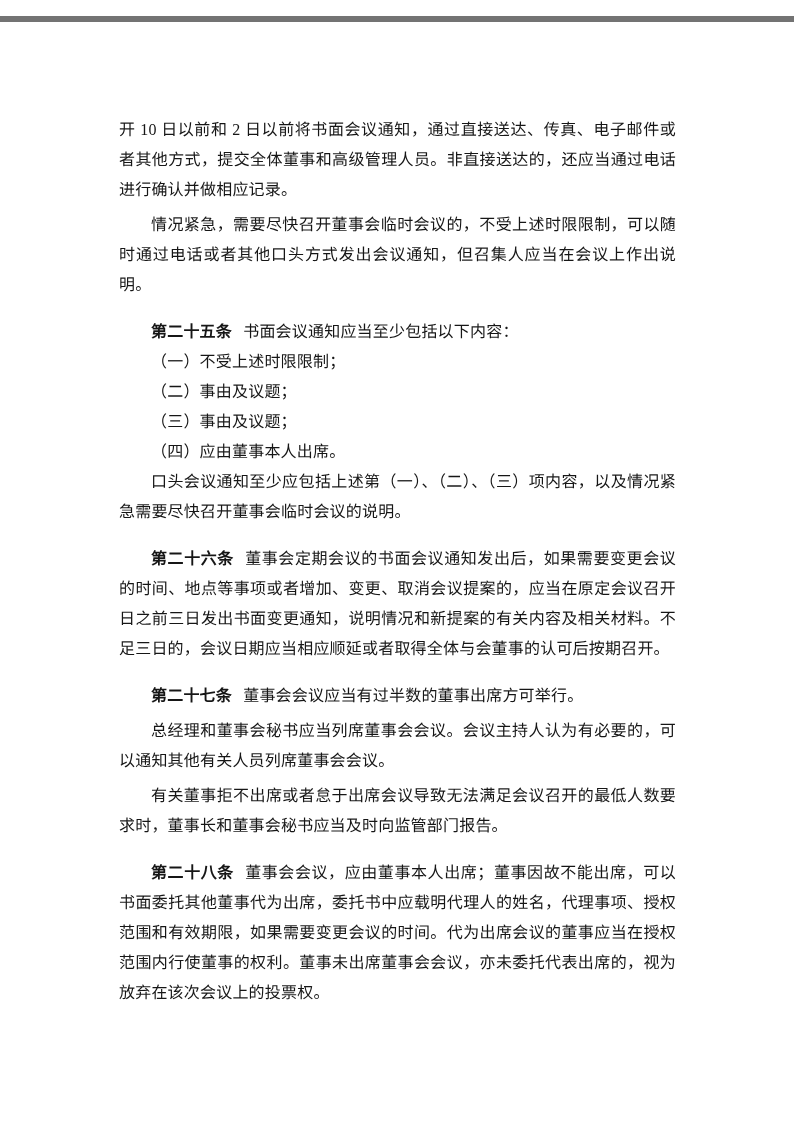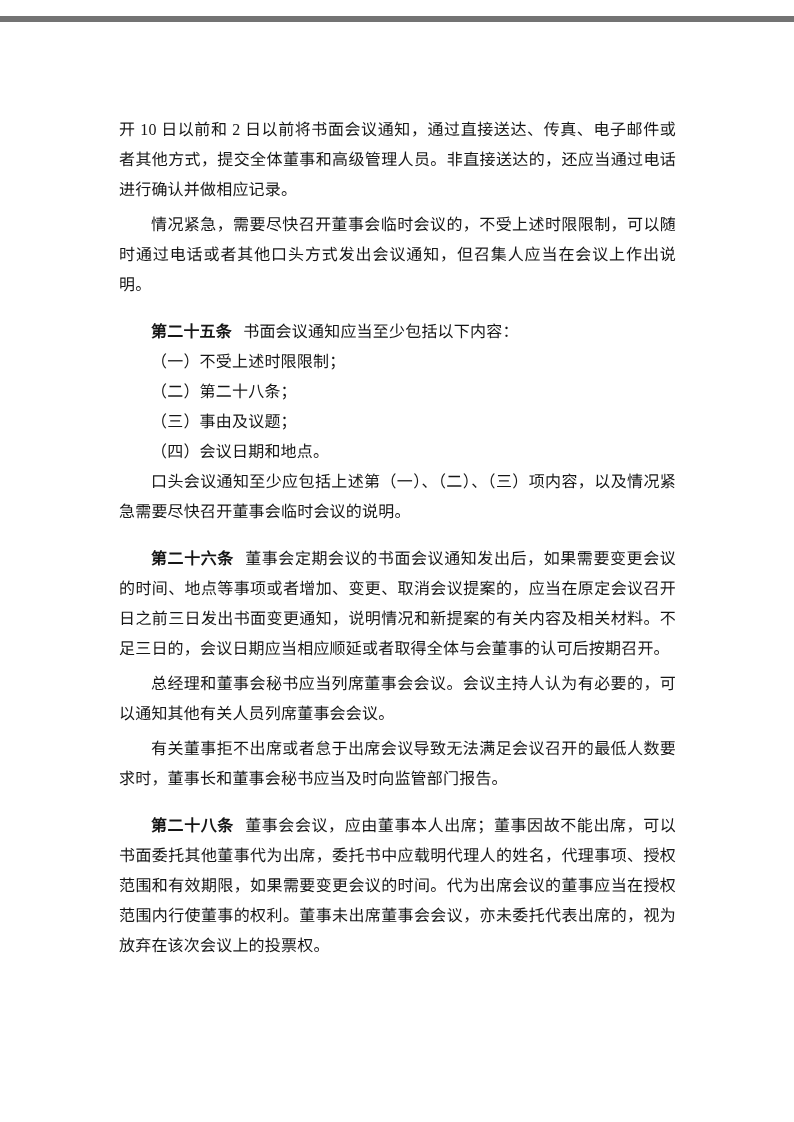--- a/index.html
+++ b/index.html
@@ -58,22 +58,23 @@
 </style>
 </head>
 <body>
 
 <div class="page">
   <div class="doc-body">
       <p class="cont">开 10 日以前和 2 日以前将书面会议通知，通过直接送达、传真、电子邮件或者其他方式，提交全体董事和高级管理人员。非直接送达的，还应当通过电话进行确认并做相应记录。</p>
       <p class="body">情况紧急，需要尽快召开董事会临时会议的，不受上述时限限制，可以随时通过电话或者其他口头方式发出会议通知，但召集人应当在会议上作出说明。</p>
       <p class="article"><span class="article-label">第二十五条</span><span>书面会议通知应当至少包括以下内容：</span></p>
       <p class="item">（一）不受上述时限限制；</p>
-      <p class="item">（二）第二十八条；</p>
+      <p class="item">（二）事由及议题；</p>
       <p class="item">（三）事由及议题；</p>
-      <p class="item">（四）会议日期和地点。</p>
+      <p class="item">（四）应由董事本人出席。</p>
       <p class="tight">口头会议通知至少应包括上述第（一）、（二）、（三）项内容，以及情况紧急需要尽快召开董事会临时会议的说明。</p>
       <p class="article"><span class="article-label">第二十六条</span><span>董事会定期会议的书面会议通知发出后，如果需要变更会议的时间、地点等事项或者增加、变更、取消会议提案的，应当在原定会议召开日之前三日发出书面变更通知，说明情况和新提案的有关内容及相关材料。不足三日的，会议日期应当相应顺延或者取得全体与会董事的认可后按期召开。</span></p>
+      <p class="article"><span class="article-label">第二十七条</span><span>董事会会议应当有过半数的董事出席方可举行。</span></p>
       <p class="body">总经理和董事会秘书应当列席董事会会议。会议主持人认为有必要的，可以通知其他有关人员列席董事会会议。</p>
       <p class="body">有关董事拒不出席或者怠于出席会议导致无法满足会议召开的最低人数要求时，董事长和董事会秘书应当及时向监管部门报告。</p>
       <p class="article"><span class="article-label">第二十八条</span><span>董事会会议，应由董事本人出席；董事因故不能出席，可以书面委托其他董事代为出席，委托书中应载明代理人的姓名，代理事项、授权范围和有效期限，如果需要变更会议的时间。代为出席会议的董事应当在授权范围内行使董事的权利。董事未出席董事会会议，亦未委托代表出席的，视为放弃在该次会议上的投票权。</span></p>
     </div>
 </div>
 
 </body></html>

